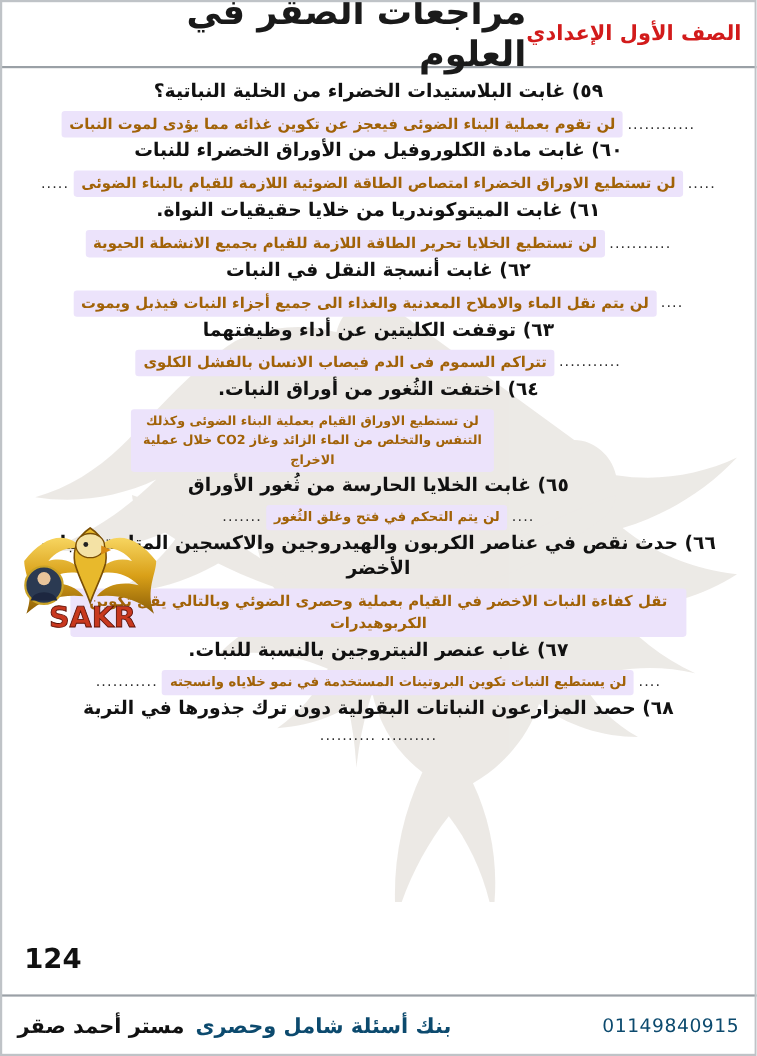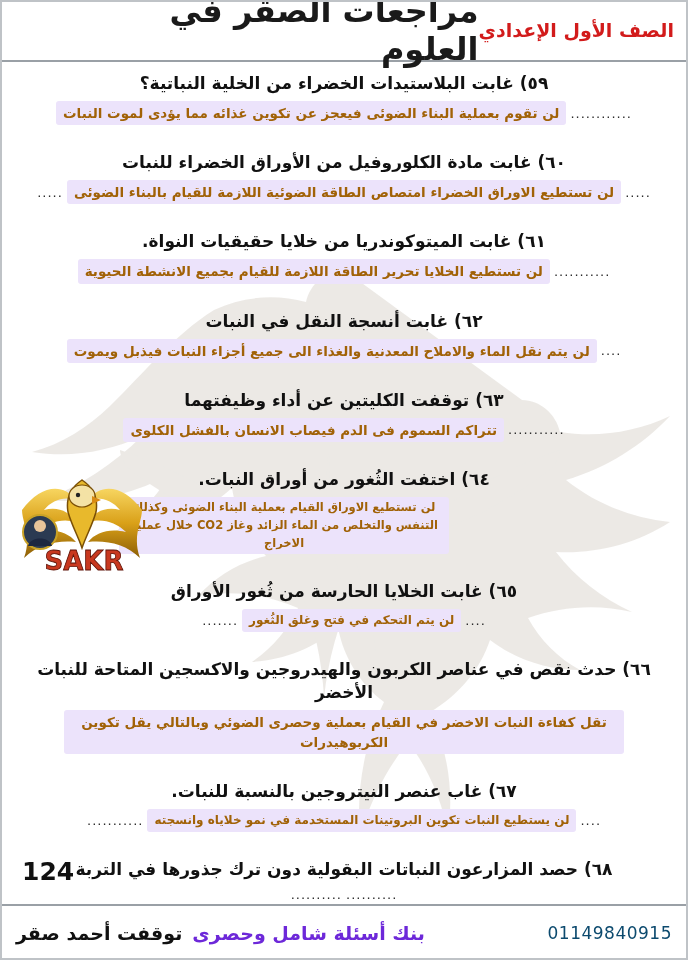--- a/index.html
+++ b/index.html
@@ -52,21 +52,21 @@
     color: #d21b1b;
     white-space: nowrap;
   }
   .header-spacer { width: 120px; }
 
   
   .qa-list {
     padding: 10px 16px 0 16px;
   }
   .qa {
-    margin-bottom: 26px;
+    margin-bottom: 1px;
   }
   .question {
     text-align: center;
     font-size: 17px;
     font-weight: bold;
     color: #111111;
     line-height: 1.35;
     margin-bottom: 6px;
   }
   .answer-row {
@@ -144,21 +144,21 @@
     gap: 10px;
   }
   .footer-teacher {
     font-size: 19px;
     font-weight: bold;
     color: #111;
   }
   .footer-bank {
     font-size: 19px;
     font-weight: bold;
-    color: #6d28d9;
+    color: #0c4a6e;
   }
   .outer-border {
     position: absolute;
     inset: 0;
     border: 2px solid #bfc3c7;
     pointer-events: none;
     z-index: 6;
   }
 </style>
 </head>
@@ -293,18 +293,18 @@
 
     <text x="70" y="104" text-anchor="middle" font-family="'DejaVu Sans', sans-serif" font-size="26" font-weight="bold" fill="#c8381f" stroke="#5a1005" stroke-width="0.8">SAKR</text>
   </svg>
 
   <div class="page-number">124</div>
 
   <div class="footer">
     <div class="footer-phone">01149840915</div>
     <div class="footer-right">
       <span class="footer-bank">بنك أسئلة شامل وحصرى</span>
-      <span class="footer-teacher">توقفت أحمد صقر</span>
+      <span class="footer-teacher">مستر أحمد صقر</span>
     </div>
   </div>
 
   <div class="outer-border"></div>
 </div>
 
 </body></html>

